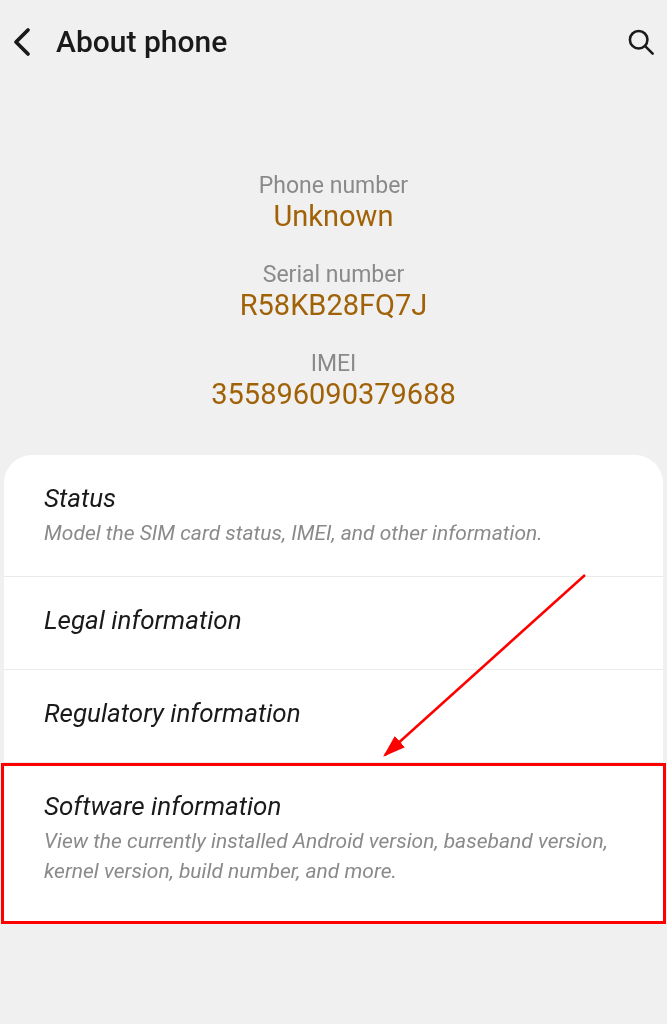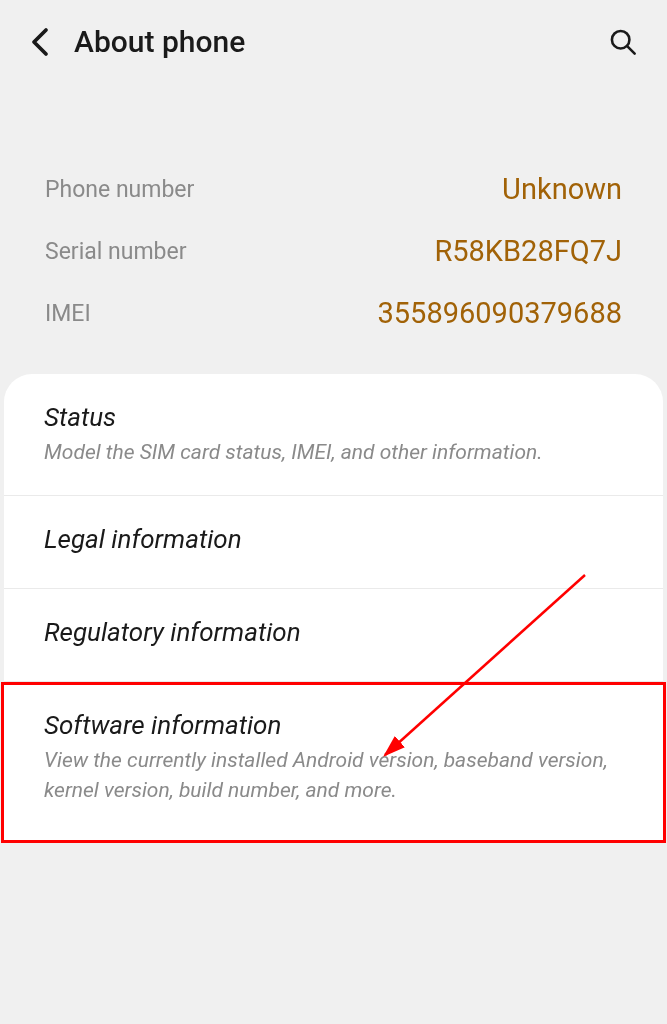--- a/index.html
+++ b/index.html
@@ -11,21 +11,21 @@
       font-family: -apple-system, BlinkMacSystemFont, 'Segoe UI', Roboto, sans-serif;
       background: #f0f0f0;
       width: 667px;
       height: 1024px;
       overflow: hidden;
       position: relative;
     }
     .header {
       display: flex;
       align-items: center;
-      padding: 24px 30px;
+      padding: 24px 12px;
       background: #f0f0f0;
     }
     .back-btn {
       cursor: pointer;
       margin-right: 24px;
       display: flex;
       align-items: center;
     }
     .back-btn svg {
       width: 20px;
@@ -49,20 +49,21 @@
     .info-section {
       padding: 35px 45px 30px 45px;
       background: #f0f0f0;
       margin-top: 40px;
     }
     .info-row {
       display: flex;
       justify-content: space-between;
       align-items: center;
       padding: 14px 0;
+      flex-direction: column;
     }
     .info-label {
       font-size: 23px;
       color: #8a8a8a;
     }
     .info-value {
       font-size: 29px;
       color: #a16207;
       font-weight: 400;
     }

